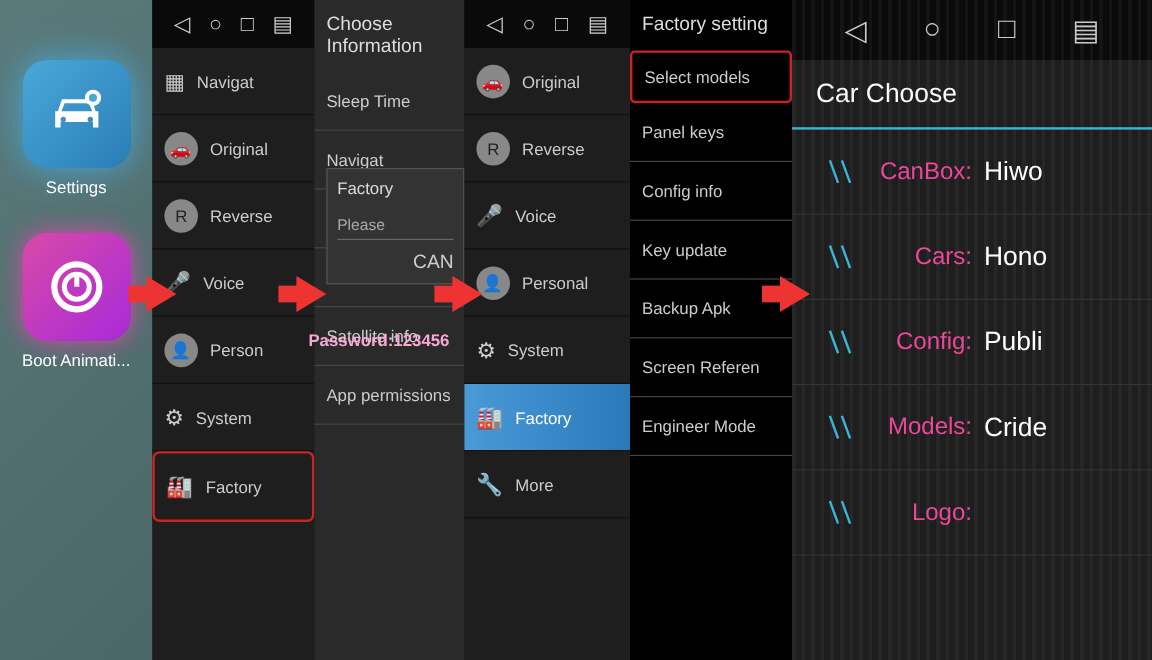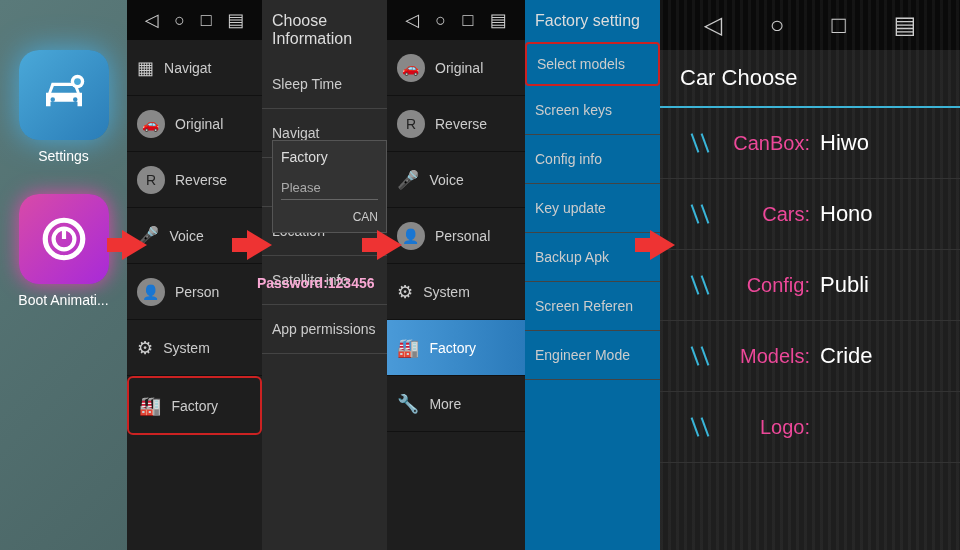--- a/index.html
+++ b/index.html
@@ -5,37 +5,37 @@
 body{margin:0;background:#1a1a1a;font-family:sans-serif;width:960px;height:550px;overflow:hidden;display:flex}
 .col{height:550px;position:relative;flex-shrink:0}
 .c1{width:127px;background:linear-gradient(135deg,#5a7a7a,#4a6565);display:flex;flex-direction:column;align-items:center;padding-top:50px}
 .app-icon{width:90px;height:90px;border-radius:20px;display:flex;align-items:center;justify-content:center;margin-bottom:8px}
 .app-label{color:#fff;font-size:14px;text-align:center;margin-bottom:30px}
 .ai1{background:linear-gradient(135deg,#4aa8d8,#2a7db8);box-shadow:0 0 30px #4aa8d8}
 .ai2{background:linear-gradient(135deg,#d84aa8,#a82ad8);box-shadow:0 0 20px #d84aa8}
 .c2{width:135px;background:#1e1e1e}
 .c3{width:125px;background:#2a2a2a}
 .c4{width:138px;background:#1e1e1e}
-.c5{width:135px;background:#0369a1}
+.c5{width:135px;background:#000000}
 .c6{width:300px;background:#1e1e1e}
 .navbar{height:40px;display:flex;align-items:center;justify-content:space-around;background:#0a0a0a;padding:0 10px}
 .navbar6{height:50px;padding:0 20px}
 .nav-ico{color:#ccc;font-size:18px}
 .sidebar-item{height:55px;display:flex;align-items:center;padding-left:10px;color:#ccc;font-size:14px;gap:10px;border-bottom:1px solid #111}
 .sidebar-item.sel{background:linear-gradient(90deg,#4a9ad8,#2a7aba);color:#fff}
 .sidebar-item.hl{border:2px solid #c22;border-radius:6px}
 .ico-circ{width:28px;height:28px;border-radius:50%;background:#888;display:flex;align-items:center;justify-content:center;font-size:14px;color:#222;flex-shrink:0}
 .ico-gear{color:#ccc;font-size:18px}
 .list-head{color:#ddd;font-size:16px;padding:12px 10px}
 .list-item{height:48px;line-height:48px;padding-left:10px;color:#ccc;font-size:14px;border-bottom:1px solid #444}
 .list-item.hl{border:2px solid #c22;border-radius:4px;height:40px;line-height:40px}
 .dialog{position:absolute;top:140px;left:10px;right:0;background:#333;border:1px solid #555;padding:8px}
 .dialog-title{color:#ddd;font-size:14px;margin-bottom:15px}
 .dialog-input{color:#aaa;font-size:13px;border-bottom:1px solid #666;padding-bottom:4px;margin-bottom:10px}
-.dialog-btn{float:right;color:#ccc;font-size:12px}
+.dialog-btn{float:right;color:#ccc;font-size:16px}
 .pwd-label{position:absolute;top:275px;left:-5px;color:#f9a8d4;font-size:14px;font-weight:bold;z-index:10}
 .arrow{position:absolute;width:0;height:0;border-top:15px solid transparent;border-bottom:15px solid transparent;border-left:25px solid #e33;z-index:20}
 .arrow::before{content:'';position:absolute;left:-40px;top:-7px;width:18px;height:14px;background:#e33}
 .page-title{color:#fff;font-size:22px;padding:15px 20px;border-bottom:2px solid #3ab5d8}
 .row6{height:70px;display:flex;align-items:center;border-bottom:1px solid #333;position:relative}
 .row6-lbl{color:#ec4899;font-size:20px;width:150px;text-align:right;padding-right:10px}
 .row6-val{color:#ffffff;font-size:22px}
 .row6-slash{position:absolute;left:25px;width:20px;height:2px;background:#3ab5d8;transform:rotate(70deg)}
 .row6-slash2{position:absolute;left:35px;width:20px;height:2px;background:#3ab5d8;transform:rotate(70deg)}
 .eq-bg{position:absolute;inset:0;opacity:0.08;background:repeating-linear-gradient(90deg,#888 0 3px,transparent 3px 8px)}
@@ -151,21 +151,21 @@
     </div>
   <div class="sidebar-item">
       <span class="ico-gear">🔧</span>
       <span>More</span>
     </div>
 </div>
 
 <div class="col c5">
   <div class="list-head">Factory setting</div>
   <div class="list-item hl">Select models</div>
-  <div class="list-item">Screen keys</div>
+  <div class="list-item">Panel keys</div>
   <div class="list-item">Config info</div>
   <div class="list-item">Key update</div>
   <div class="list-item">Backup Apk</div>
   <div class="list-item">Screen Referen</div>
   <div class="list-item">Engineer Mode</div>
   <div class="arrow" style="top:230px;right:-15px"></div>
 </div>
 
 <div class="col c6">
   <div class="eq-bg"></div>

